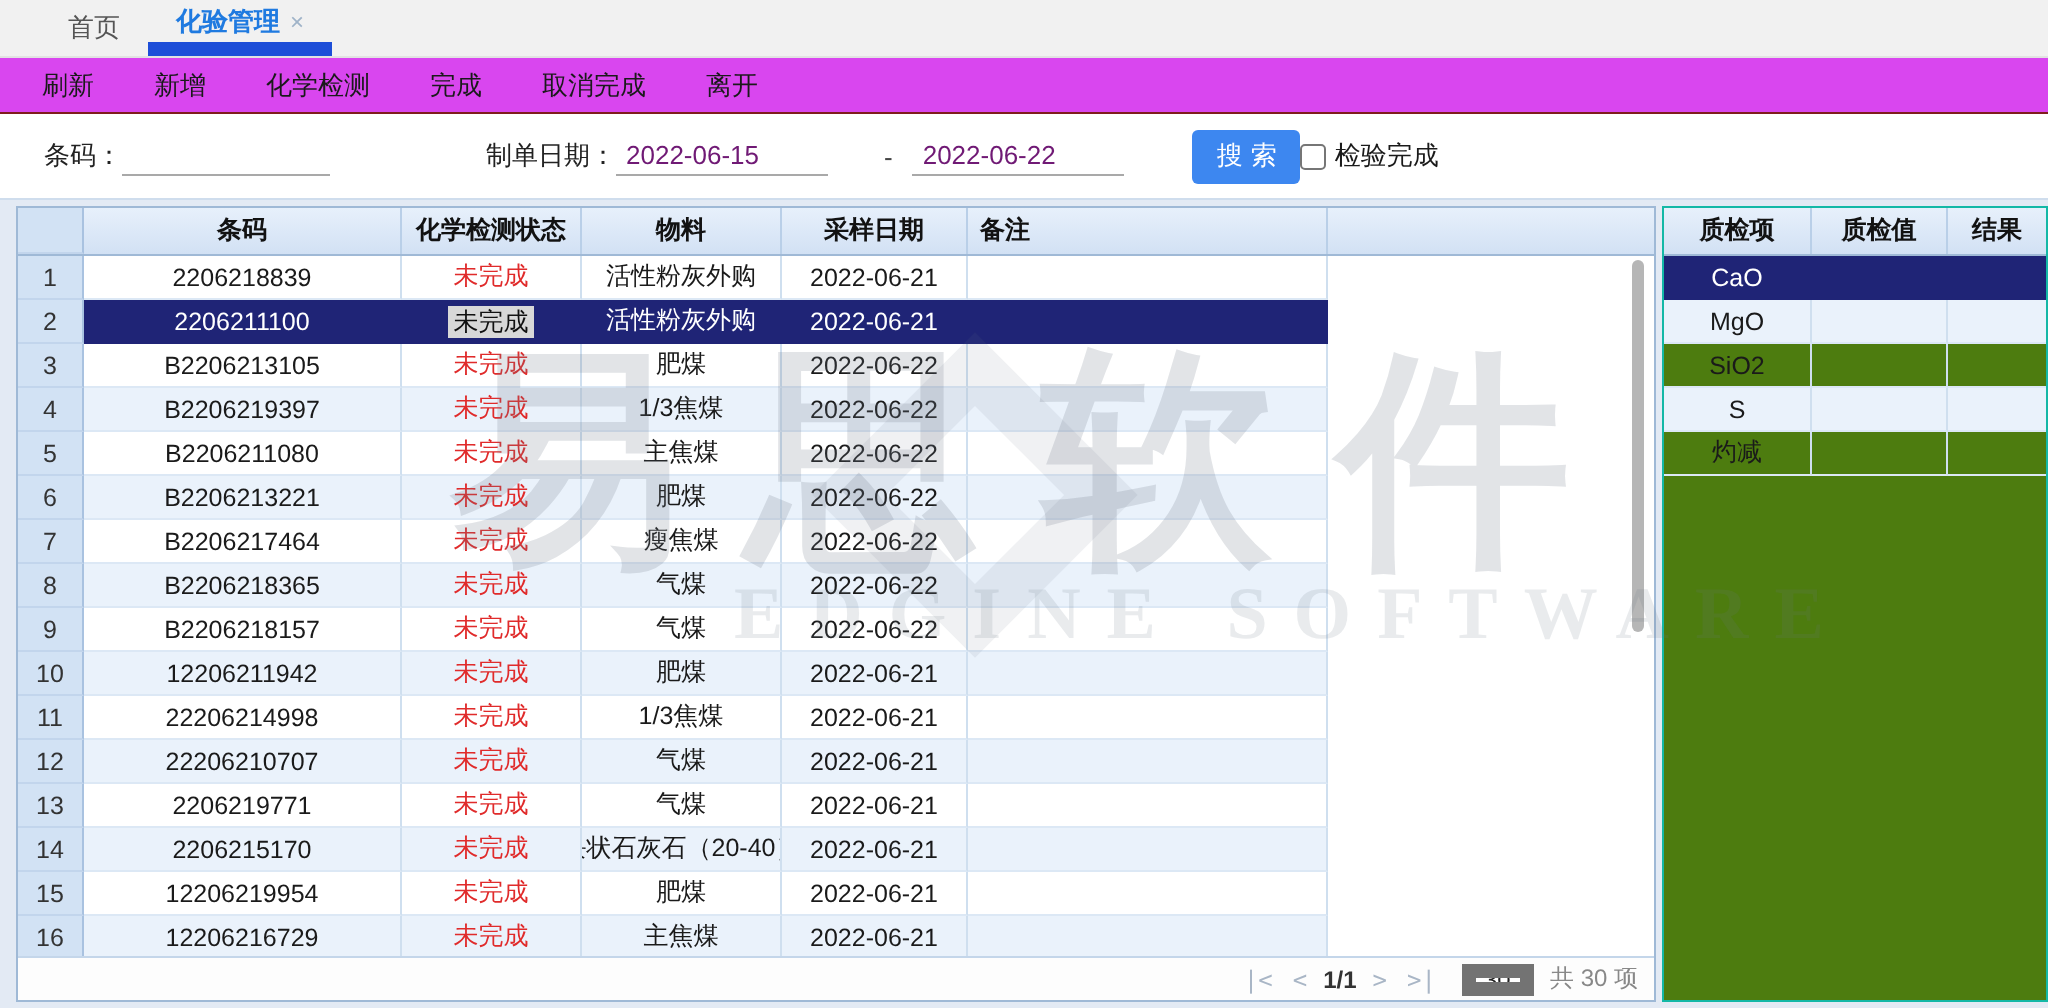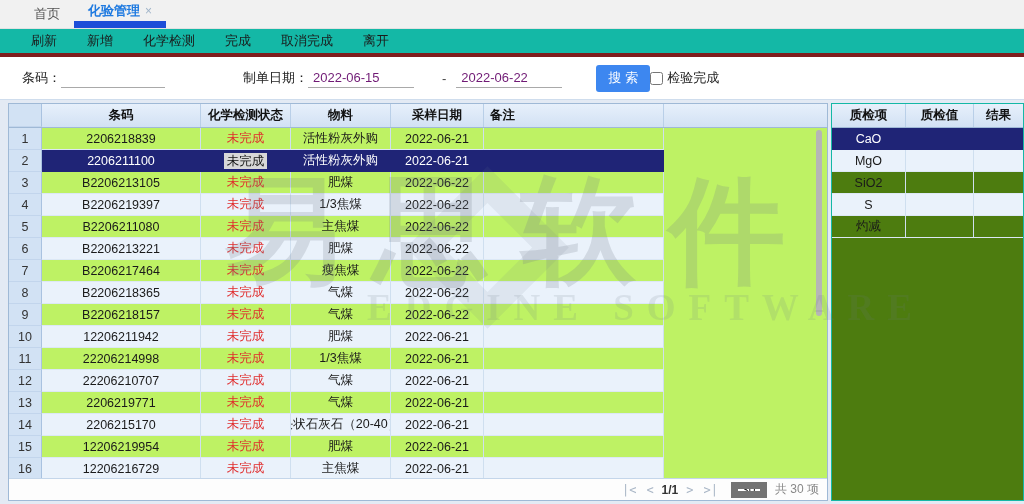--- a/index.html
+++ b/index.html
@@ -9,39 +9,39 @@
     font-size:13px; color:#1a1a1a;
     background:#e3eaf4; position:relative;
   }
   
   .tabbar { height:29px; background:#f1f1f1; border-bottom:1px solid #e2e2e2;
             display:flex; align-items:stretch; padding-left:20px; }
   .tab { display:flex; align-items:center; padding:0 14px; color:#555; cursor:pointer; }
   .tab.active { color:#1f7ae0; font-weight:bold; border-bottom:7px solid #1d4ed8; }
   .tab .close { color:#9fb3c8; font-weight:normal; margin-left:5px; font-size:12px; }
   
-  .toolbar { height:28px; background:#14b8a6; border-bottom:4px solid #7f1d1d;
-             display:flex; align-items:center; padding-left:16px; }
+  .toolbar { height:28px; background:#d946ef; border-bottom:1px solid #7f1d1d;
+             display:flex; align-items:center; padding-left:6px; }
   .tool { padding:0 15px; color:#1a1a1a; cursor:pointer; white-space:nowrap; }
   
   .filterbar { height:43px; background:#ffffff; border-bottom:1px solid #cfdded;
                display:flex; align-items:center; }
   .flabel { margin-left:22px; color:#222; white-space:nowrap; }
   .u-input { border:none; border-bottom:1px solid #a9a9a9; background:transparent;
              width:104px; height:19px; font:inherit; color:#701a75; padding:0 5px; }
   .date-input { width:106px; }
   .dash { margin:0 10px; color:#444; }
   .search-btn { margin-left:34px; width:54px; height:27px; background:#3d87f0; color:#fff;
                 border:none; border-radius:3px; font:inherit; letter-spacing:4px;
                 padding-left:4px; cursor:pointer; }
   .chk-wrap { display:flex; align-items:center; }
   .chk-wrap input { width:13px; height:13px; margin-right:4px; }
   
   .main-panel { position:absolute; left:8px; top:103px; width:820px; height:398px;
-                background:#bef264; border:1px solid #9fb9d6; overflow:hidden; }
+                background:#ffffff; border:1px solid #9fb9d6; overflow:hidden; }
   .right-panel { position:absolute; left:831px; top:103px; width:193px; height:398px;
                  background:#4d7c0f; border:1px solid #14b8a6; overflow:hidden; }
   .grid-header { display:flex; height:24px; background:linear-gradient(#e7f0fb,#d2e1f4);
                  border-bottom:1px solid #9fb9d6; font-weight:bold; font-size:12.5px; color:#121212; }
   .h-cell { display:flex; align-items:center; justify-content:center;
             border-right:1px solid #b9cfe8; height:100%; }
   .h-left { justify-content:flex-start; padding-left:6px; }
   .h-fill { flex:1; border-right:none; }
   .grid-row { display:flex; height:22px; font-size:12.5px; cursor:default; }
   .cell { display:flex; align-items:center; justify-content:center;

